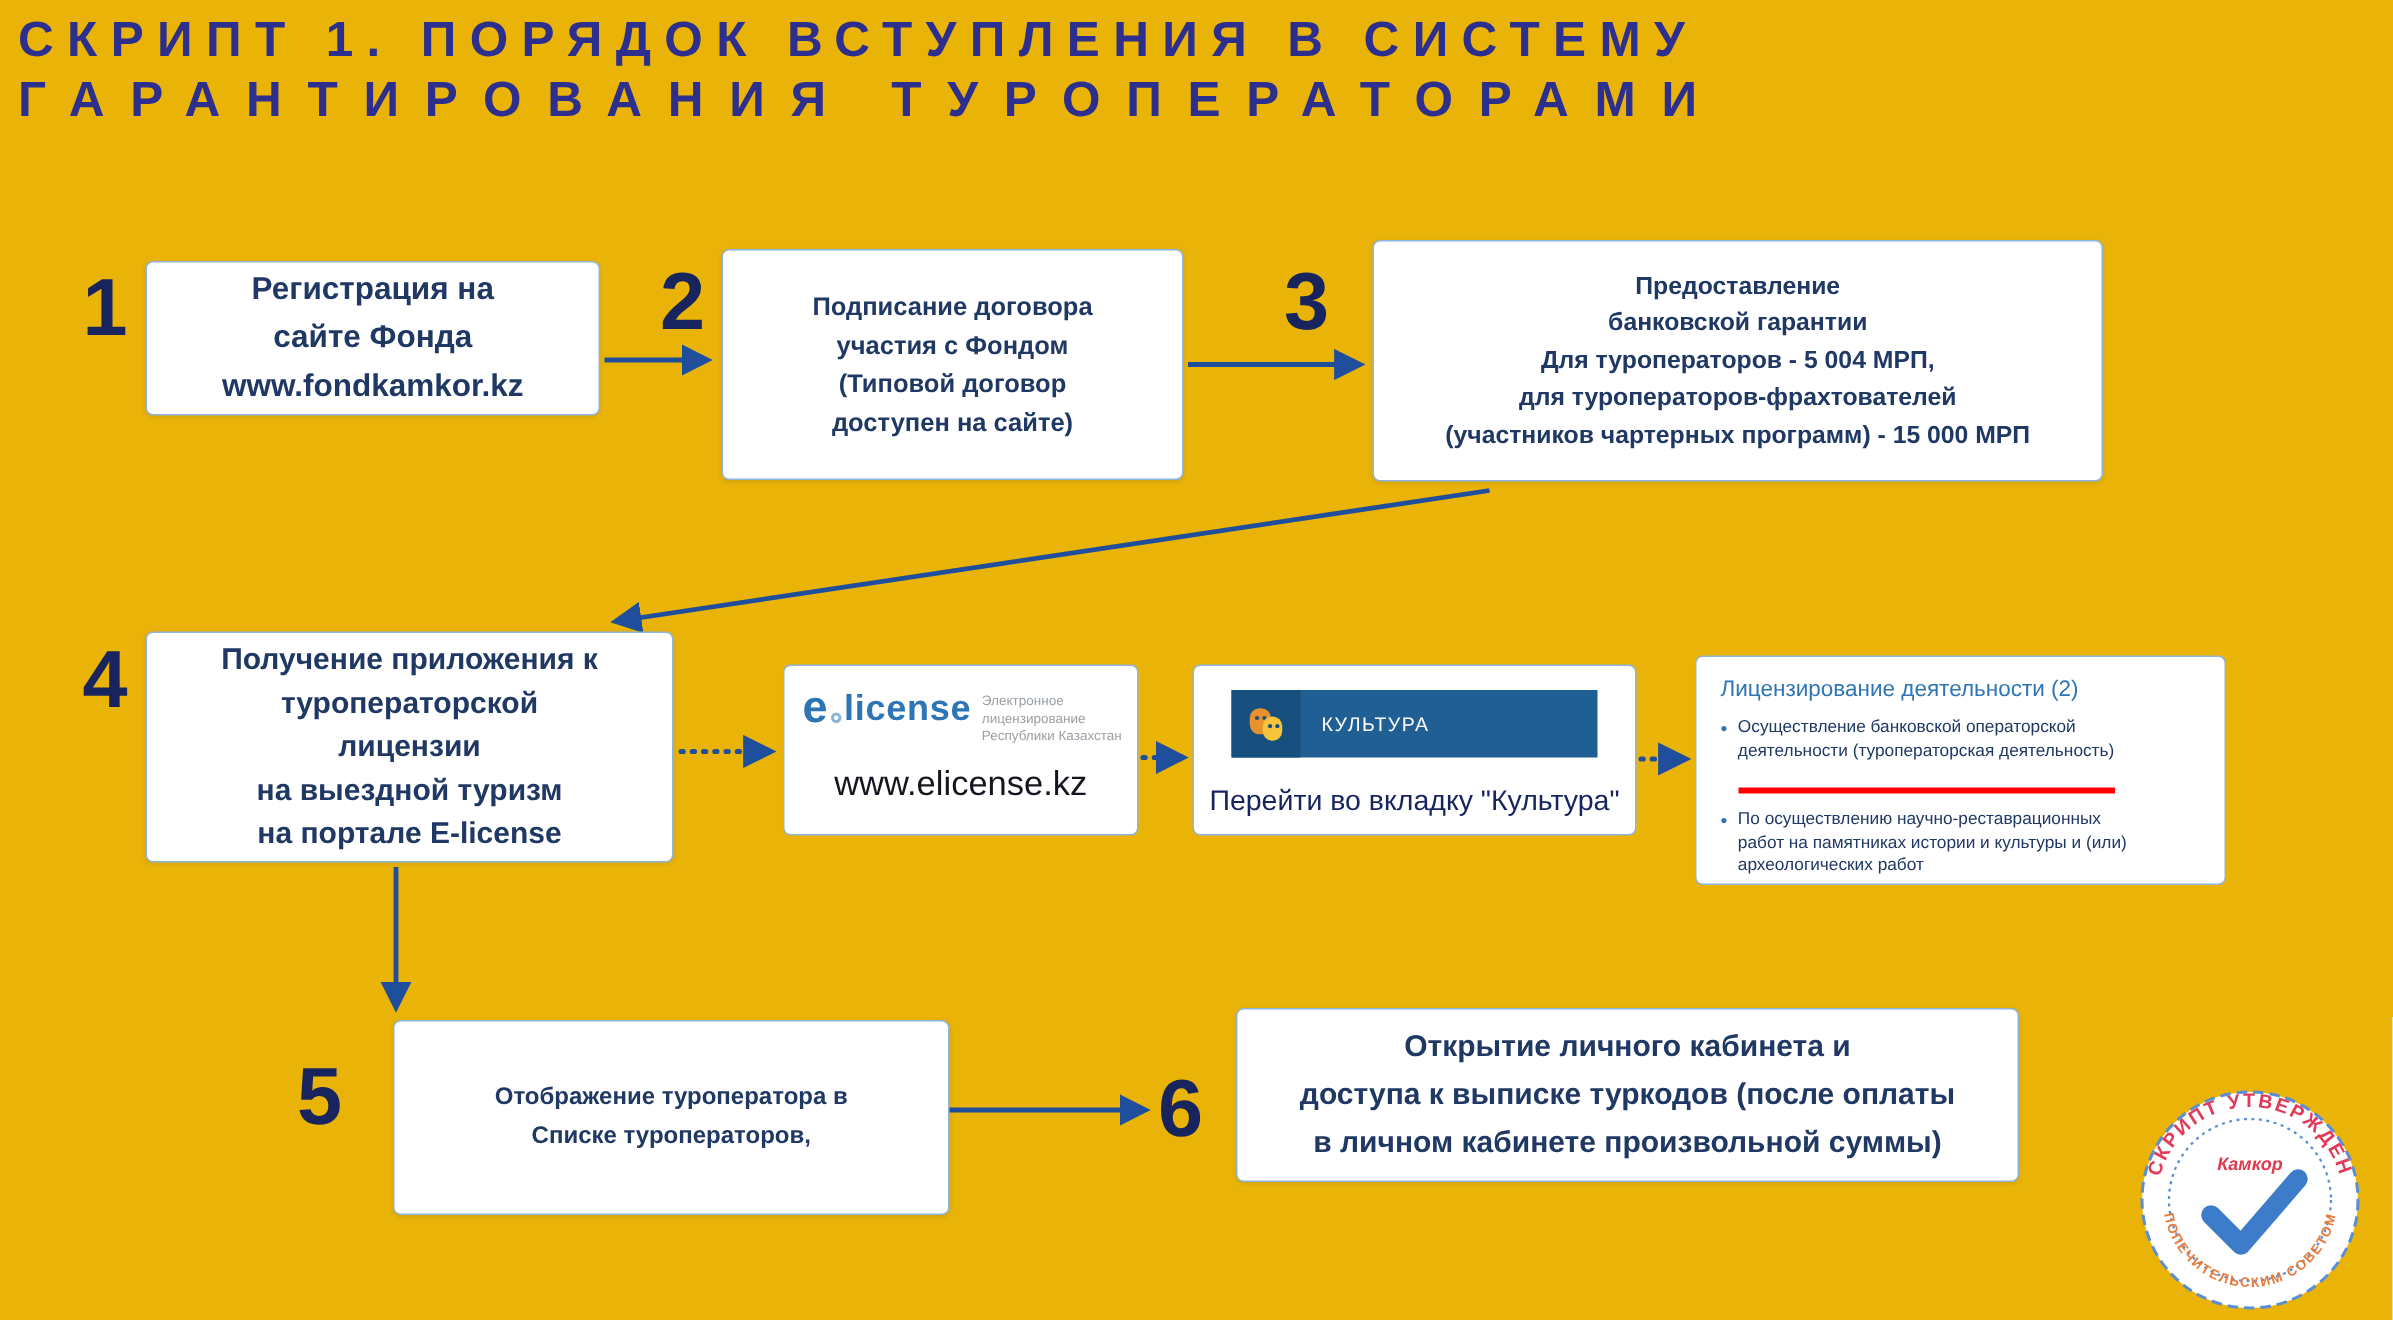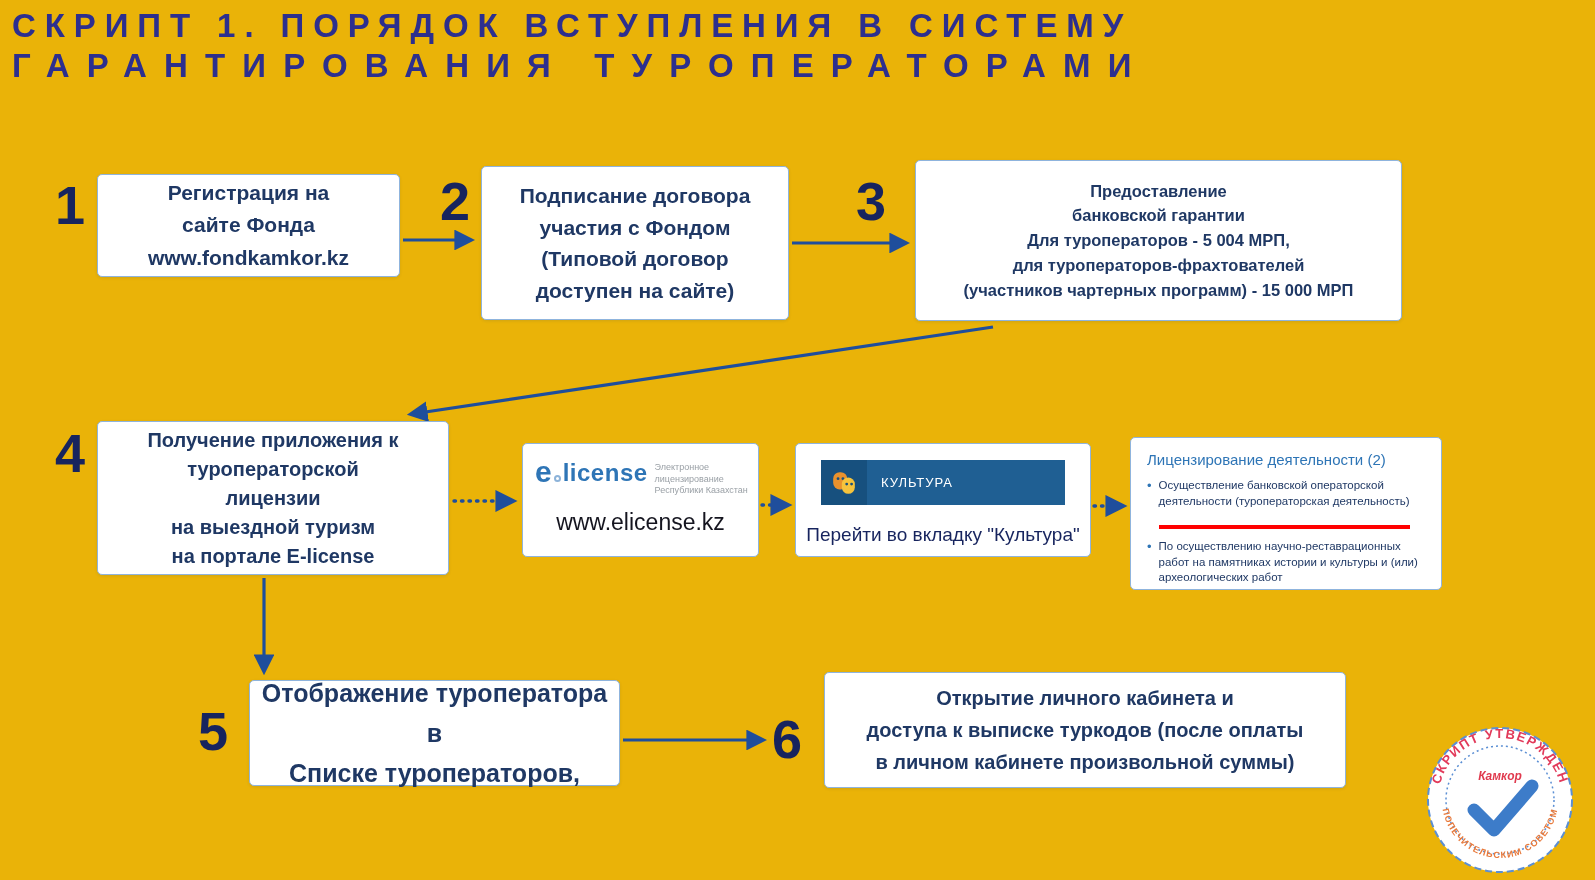--- a/index.html
+++ b/index.html
@@ -20,24 +20,24 @@
   #num4 { left:55px;  top:426px; }
   #num5 { left:198px; top:704px; }
   #num6 { left:772px; top:712px; }
 
   
   .box { position:absolute; background:#fff; border:1.6px solid #8fb4dd; border-radius:5px;
          display:flex; align-items:center; justify-content:center; text-align:center;
          color:#1f3864; font-weight:700; z-index:2; box-shadow:0 1px 3px rgba(31,56,100,.12); }
   .box-text { white-space:pre-line; padding:4px 10px; }
   #box1 { left:97px;  top:174px; width:303px; height:103px; font-size:21px; line-height:1.55; }
-  #box2 { left:481px; top:166px; width:308px; height:154px; font-size:21px; line-height:1.5; }
+  #box2 { left:481px; top:166px; width:308px; height:154px; font-size:17px; line-height:1.5; }
   #box3 { left:915px; top:160px; width:487px; height:161px; font-size:16.5px; line-height:1.5; }
   #box4 { left:97px;  top:421px; width:352px; height:154px; font-size:20px; line-height:1.45; }
-  #box5 { left:249px; top:680px; width:371px; height:106px; font-size:25px; line-height:1.6; }
+  #box5 { left:262px; top:680px; width:371px; height:130px; font-size:16px; line-height:1.6; }
   #box6 { left:824px; top:672px; width:522px; height:116px; font-size:20px; line-height:1.6; }
 
   
   .panel { position:absolute; background:#fff; border:1.6px solid #8fb4dd; border-radius:5px; z-index:2; }
   #elicense-panel { left:522px; top:443px; width:237px; height:114px; }
   .el-top { display:flex; align-items:flex-start; gap:7px; padding:14px 8px 0 12px; }
   .el-logo { display:flex; align-items:flex-end; }
   .el-e { font-size:30px; font-weight:700; color:#2e75b6; line-height:0.9; }
   .el-dot { width:7px; height:7px; border:2px solid #8db3d9; border-radius:50%; display:inline-block; margin:0 2px 3px 2px; }
   .el-lic { font-size:24px; font-weight:700; color:#2e75b6; letter-spacing:0.5px; line-height:1; }
@@ -45,21 +45,21 @@
   .el-url { text-align:center; font-size:23px; color:#15151f; font-weight:400; margin-top:12px; }
 
   
   #kultura-panel { left:795px; top:443px; width:296px; height:114px; }
   .k-banner { position:absolute; left:25px; right:25px; top:16px; height:45px; background:#1f5f93; display:flex; align-items:center; }
   .k-icon-cell { width:46px; height:45px; background:#17507e; display:flex; align-items:center; justify-content:center; flex:0 0 46px; }
   .k-label { color:#ffffff; font-size:13px; font-weight:400; letter-spacing:1px; margin-left:14px; }
   .k-caption { position:absolute; bottom:10px; left:0; width:100%; text-align:center; color:#17245e; font-size:19px; font-weight:500; }
 
   
-  #license-panel { left:1130px; top:437px; width:312px; height:153px; padding:13px 14px 8px 16px; text-align:left; }
+  #license-panel { left:1130px; top:437px; width:354px; height:153px; padding:13px 14px 8px 16px; text-align:left; }
   .lic-header { color:#2e75b6; font-size:15px; font-weight:400; margin-bottom:10px; }
   .bullet { display:flex; font-size:11.5px; color:#1f3864; line-height:1.35; margin-bottom:10px; }
   .bullet::before { content:"•"; color:#2e75b6; font-size:13px; margin-right:7px; line-height:1.2; }
   .bullet-text span { display:block; }
   .red-underline { border-bottom:4px solid #ff0000; padding-bottom:16px; width:fit-content; }
   .pre { white-space:pre-line; }
 
   
   .arrows { position:absolute; left:0; top:0; width:1595px; height:880px; z-index:1; pointer-events:none; }
 

